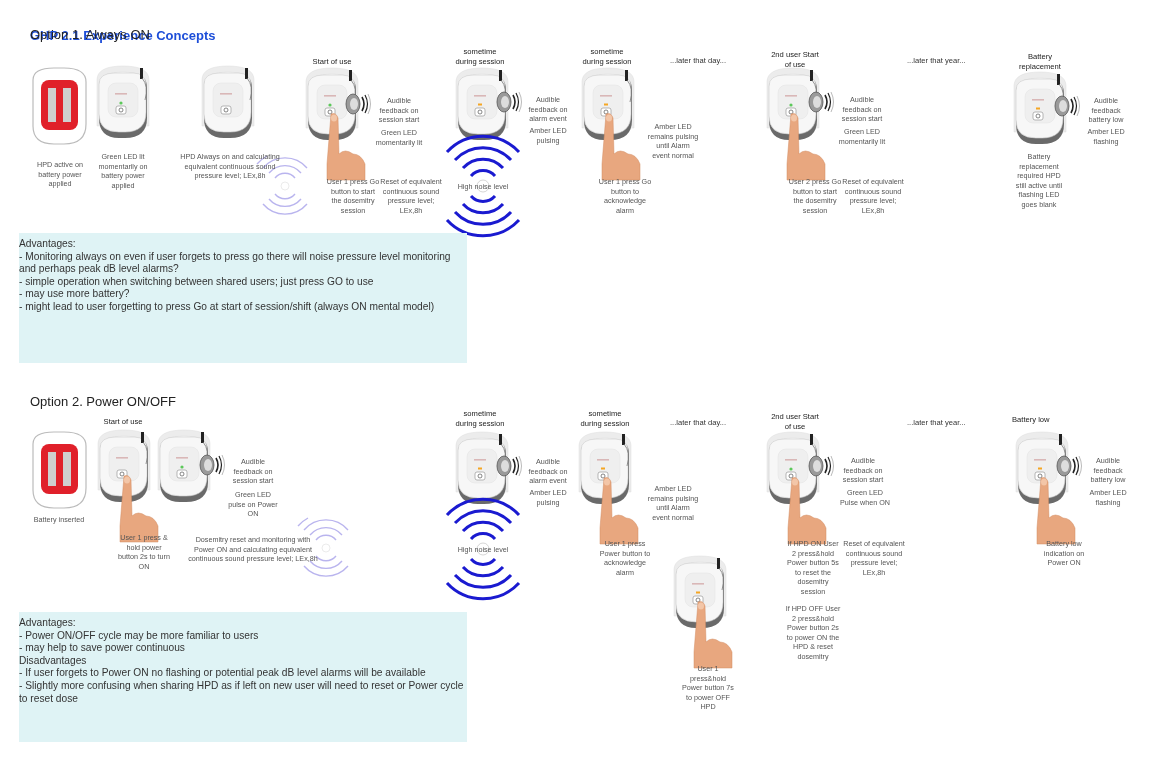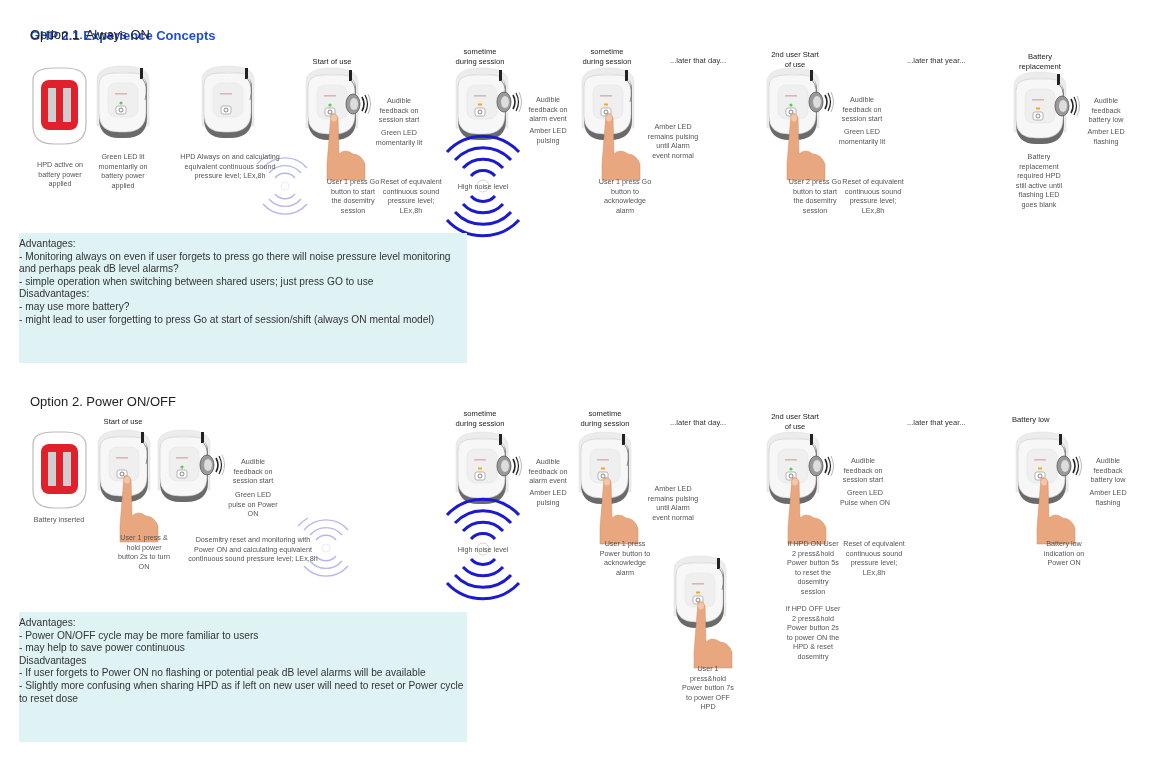--- a/index.html
+++ b/index.html
@@ -215,21 +215,20 @@
 replacement
 required HPD
 still active until
 flashing LED
 goes blank</div>
 
 <div class="abs box" style="left:19px;top:233px;width:448px;height:130px;">
   <div>Advantages:</div>
   <div>- Monitoring always on even if user forgets to press go there will noise pressure level monitoring and perhaps peak dB level alarms?</div>
   <div>- simple operation when switching between shared users; just press GO to use</div>
-  <div>Disadvantages:</div>
   <div>- may use more battery?</div>
   <div>- might lead to user forgetting to press Go at start of session/shift (always ON mental model)</div>
 </div>
 
 <div class="abs option" style="left:30px;top:394px;">Option 2. Power ON/OFF</div>
 
 <svg class="abs" style="left:0;top:0" width="1160" height="762">
   <g transform="translate(28,430)">
       <use href="#battery"></use>
     </g>

